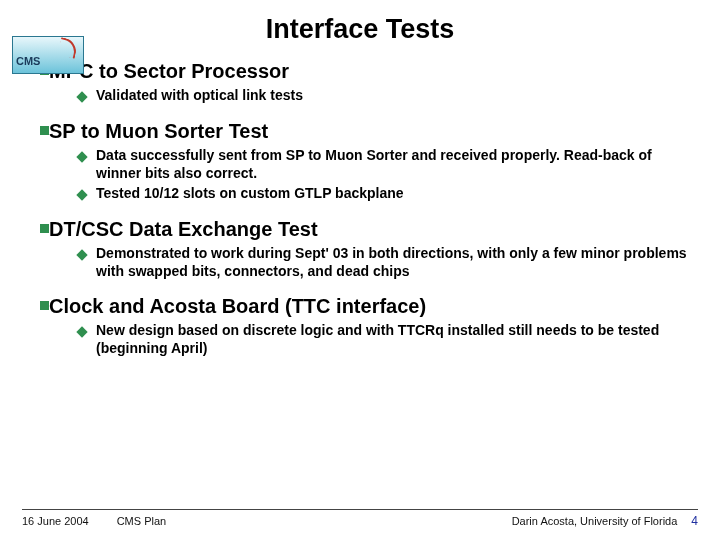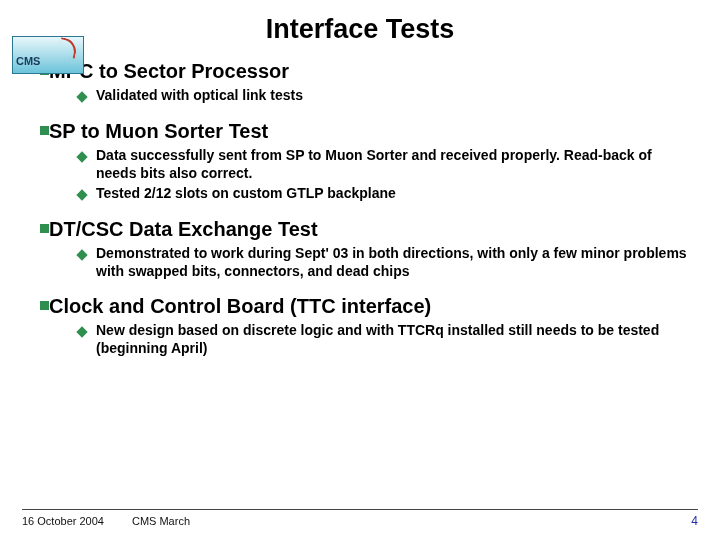--- a/index.html
+++ b/index.html
@@ -98,56 +98,57 @@
     </li>
 
     <li>
       <div class="row">
         <span class="sq"></span>
         <span class="h1txt">SP to Muon Sorter Test</span>
       </div>
       <ul class="lvl2">
         <li>
           <span class="dia"></span>
-          <span class="b2txt">Data successfully sent from SP to Muon Sorter and received properly. Read-back of needs bits also correct.</span>
+          <span class="b2txt">Data successfully sent from SP to Muon Sorter and received properly. Read-back of winner bits also correct.</span>
         </li>
         <li>
           <span class="dia"></span>
-          <span class="b2txt">Tested 2/12 slots on custom GTLP backplane</span>
+          <span class="b2txt">Tested 10/12 slots on custom GTLP backplane</span>
         </li>
       </ul>
     </li>
 
     <li>
       <div class="row">
         <span class="sq"></span>
         <span class="h1txt">DT/CSC Data Exchange Test</span>
       </div>
       <ul class="lvl2">
         <li>
           <span class="dia"></span>
           <span class="b2txt">Demonstrated to work during Sept' 03 in both directions, with only a few minor problems with swapped bits, connectors, and dead chips</span>
         </li>
       </ul>
     </li>
 
     <li>
       <div class="row">
         <span class="sq"></span>
-        <span class="h1txt">Clock and Control Board (TTC interface)</span>
+        <span class="h1txt">Clock and Acosta Board (TTC interface)</span>
       </div>
       <ul class="lvl2">
         <li>
           <span class="dia"></span>
           <span class="b2txt">New design based on discrete logic and with TTCRq installed still needs to be tested (beginning April)</span>
         </li>
       </ul>
     </li>
 
   </ul>
 </div>
 
 <div class="footer">
-  <span class="date">16 October 2004</span>
-  <span class="mid">CMS March</span>
+  <span class="date">16 June 2004</span>
+  <span class="mid">CMS Plan</span>
   <span class="spacer"></span>
+  <span class="affil">Darin Acosta, University of Florida</span>
   <span class="page">4</span>
 </div>
 
 </body></html>

